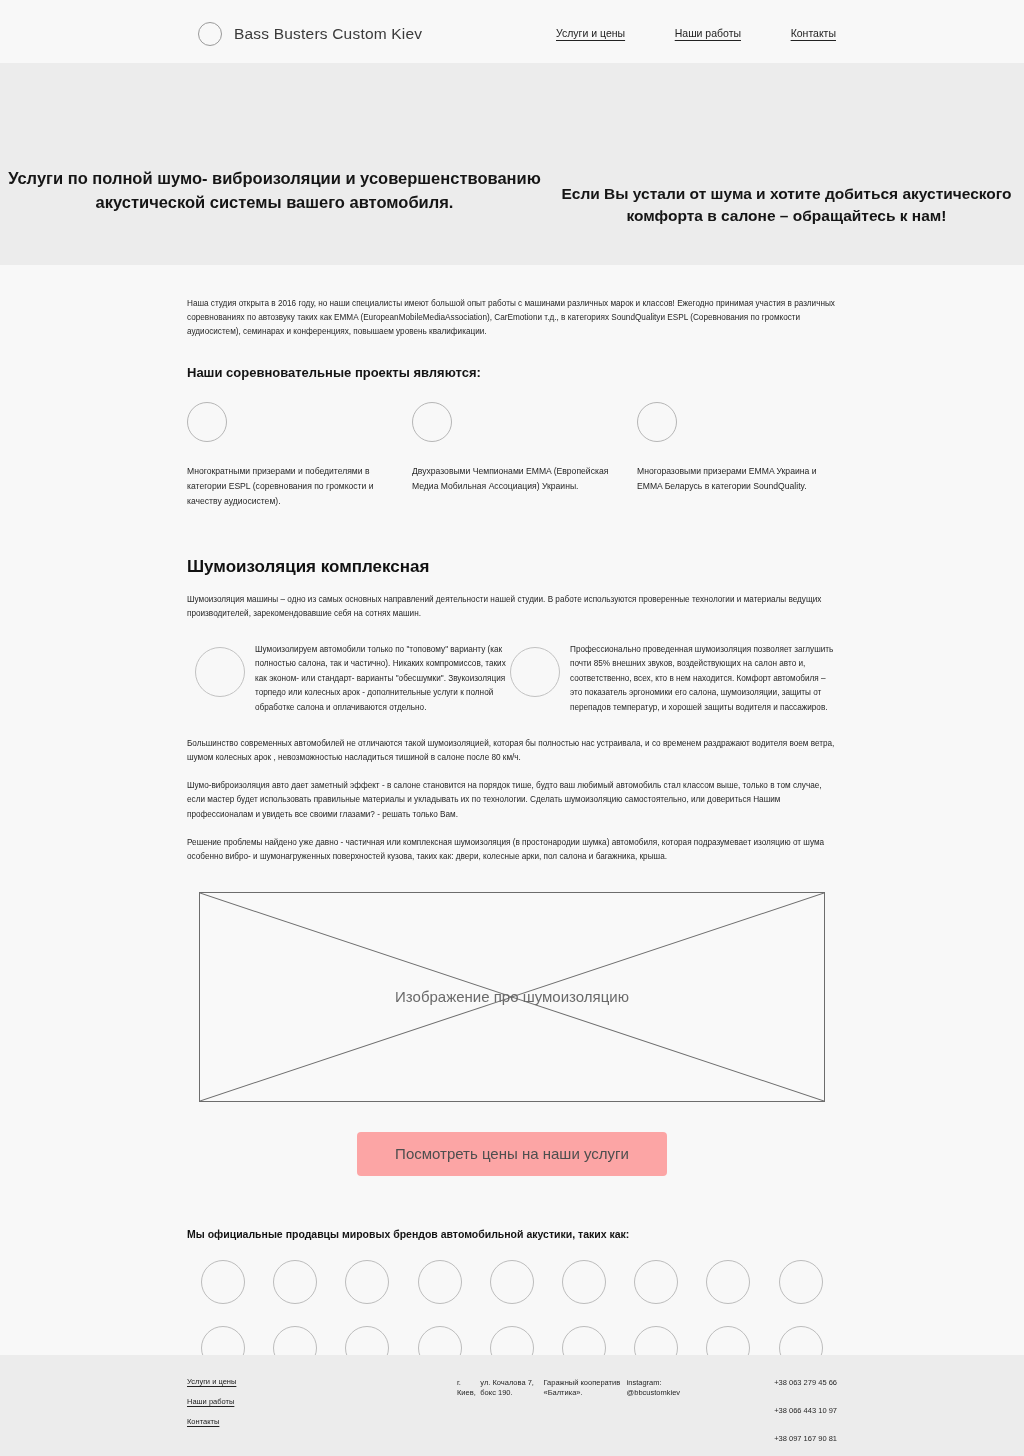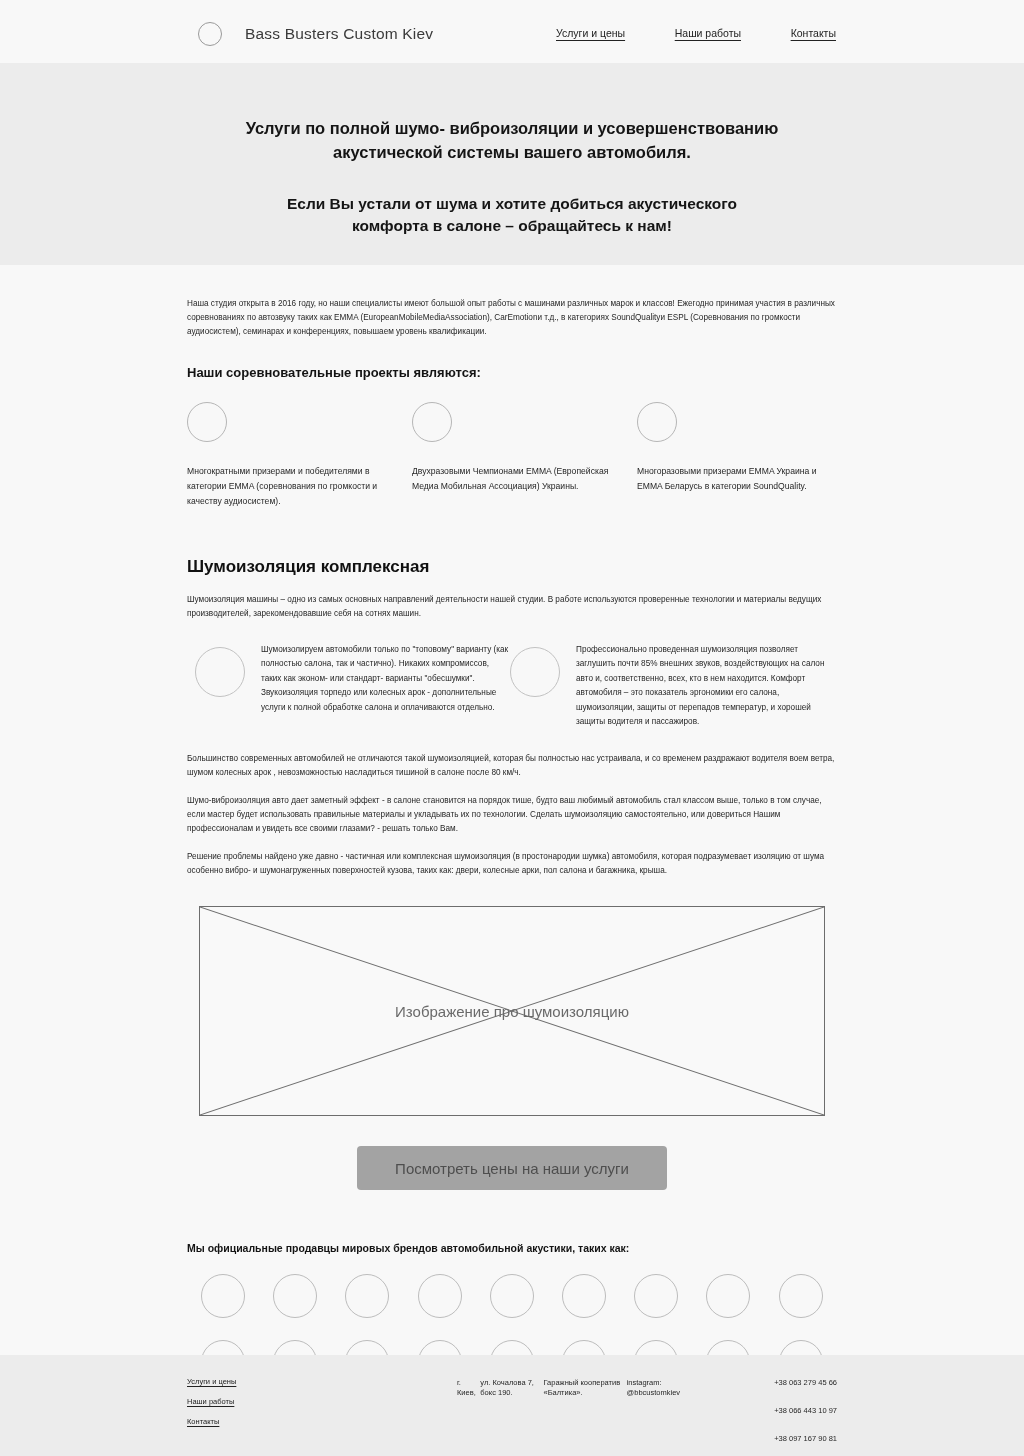--- a/index.html
+++ b/index.html
@@ -25,21 +25,21 @@
     align-items: center;
     position: relative;
   }
 
   .brand {
     position: absolute;
     left: 198px;
     top: 22px;
     display: flex;
     align-items: center;
-    gap: 23px;
+    gap: 12px;
   }
 
   .brand-mark {
     width: 24px;
     height: 24px;
     border: 1px solid #9a9a9a;
     border-radius: 50%;
     background: transparent;
     flex: none;
   }
@@ -67,21 +67,21 @@
     text-underline-offset: 2.5px;
     white-space: nowrap;
     cursor: pointer;
   }
 
   
   .hero {
     background: #ececec;
     height: 202px;
     display: flex;
-    flex-direction: column;
+    flex-direction: row;
     align-items: center;
     padding-top: 54px;
   }
 
   .hero-title {
     font-size: 16.5px;
     font-weight: bold;
     line-height: 1.45;
     text-align: center;
     max-width: 560px;
@@ -158,21 +158,21 @@
   
   .two-col {
     display: flex;
     margin-top: 22px;
     padding-left: 8px;
   }
 
   .tc-item {
     display: flex;
     width: 325px;
-    gap: 16px;
+    gap: 10px;
   }
   .tc-item:first-child { width: 315px; }
 
   .tc-circle {
     width: 50px;
     height: 50px;
     border: 1px solid #c2c2c2;
     border-radius: 50%;
     flex: none;
     margin-top: 4px;
@@ -215,21 +215,21 @@
   
   .cta-wrap {
     display: flex;
     justify-content: center;
     margin-top: 30px;
   }
 
   .cta-button {
     width: 310px;
     height: 44px;
-    background: #a3a3a3;
+    background: #fca5a5;
     border: none;
     border-radius: 4px;
     font-family: "Liberation Sans", sans-serif;
     font-size: 15px;
     color: #4e4e4e;
     cursor: pointer;
     display: flex;
     align-items: center;
     justify-content: center;
   }
@@ -348,21 +348,21 @@
 
 <main class="content">
 
   <p class="body-text">Наша студия открыта в 2016 году, но наши специалисты имеют большой опыт работы с машинами различных марок и классов! Ежегодно принимая участия в различных соревнованиях по автозвуку таких как EMMA (EuropeanMobileMediaAssociation), CarEmotionи т.д., в категориях SoundQualityи ESPL (Соревнования по громкости аудиосистем), семинарах и конференциях, повышаем уровень квалификации.</p>
 
   <h3 class="section-sub">Наши соревновательные проекты являются:</h3>
 
   <div class="ach-row">
     <div class="ach-col">
       <div class="circle-outline"></div>
-      <div class="ach-text">Многократными призерами и победителями в категории EMMA (соревнования по громкости и качеству аудиосистем).</div>
+      <div class="ach-text">Многократными призерами и победителями в категории ESPL (соревнования по громкости и качеству аудиосистем).</div>
     </div>
     <div class="ach-col">
       <div class="circle-outline"></div>
       <div class="ach-text">Двухразовыми Чемпионами EMMA (Европейская Медиа Мобильная Ассоциация) Украины.</div>
     </div>
     <div class="ach-col">
       <div class="circle-outline"></div>
       <div class="ach-text">Многоразовыми призерами EMMA Украина и EMMA Беларусь в категории SoundQuality.</div>
     </div>
   </div>

